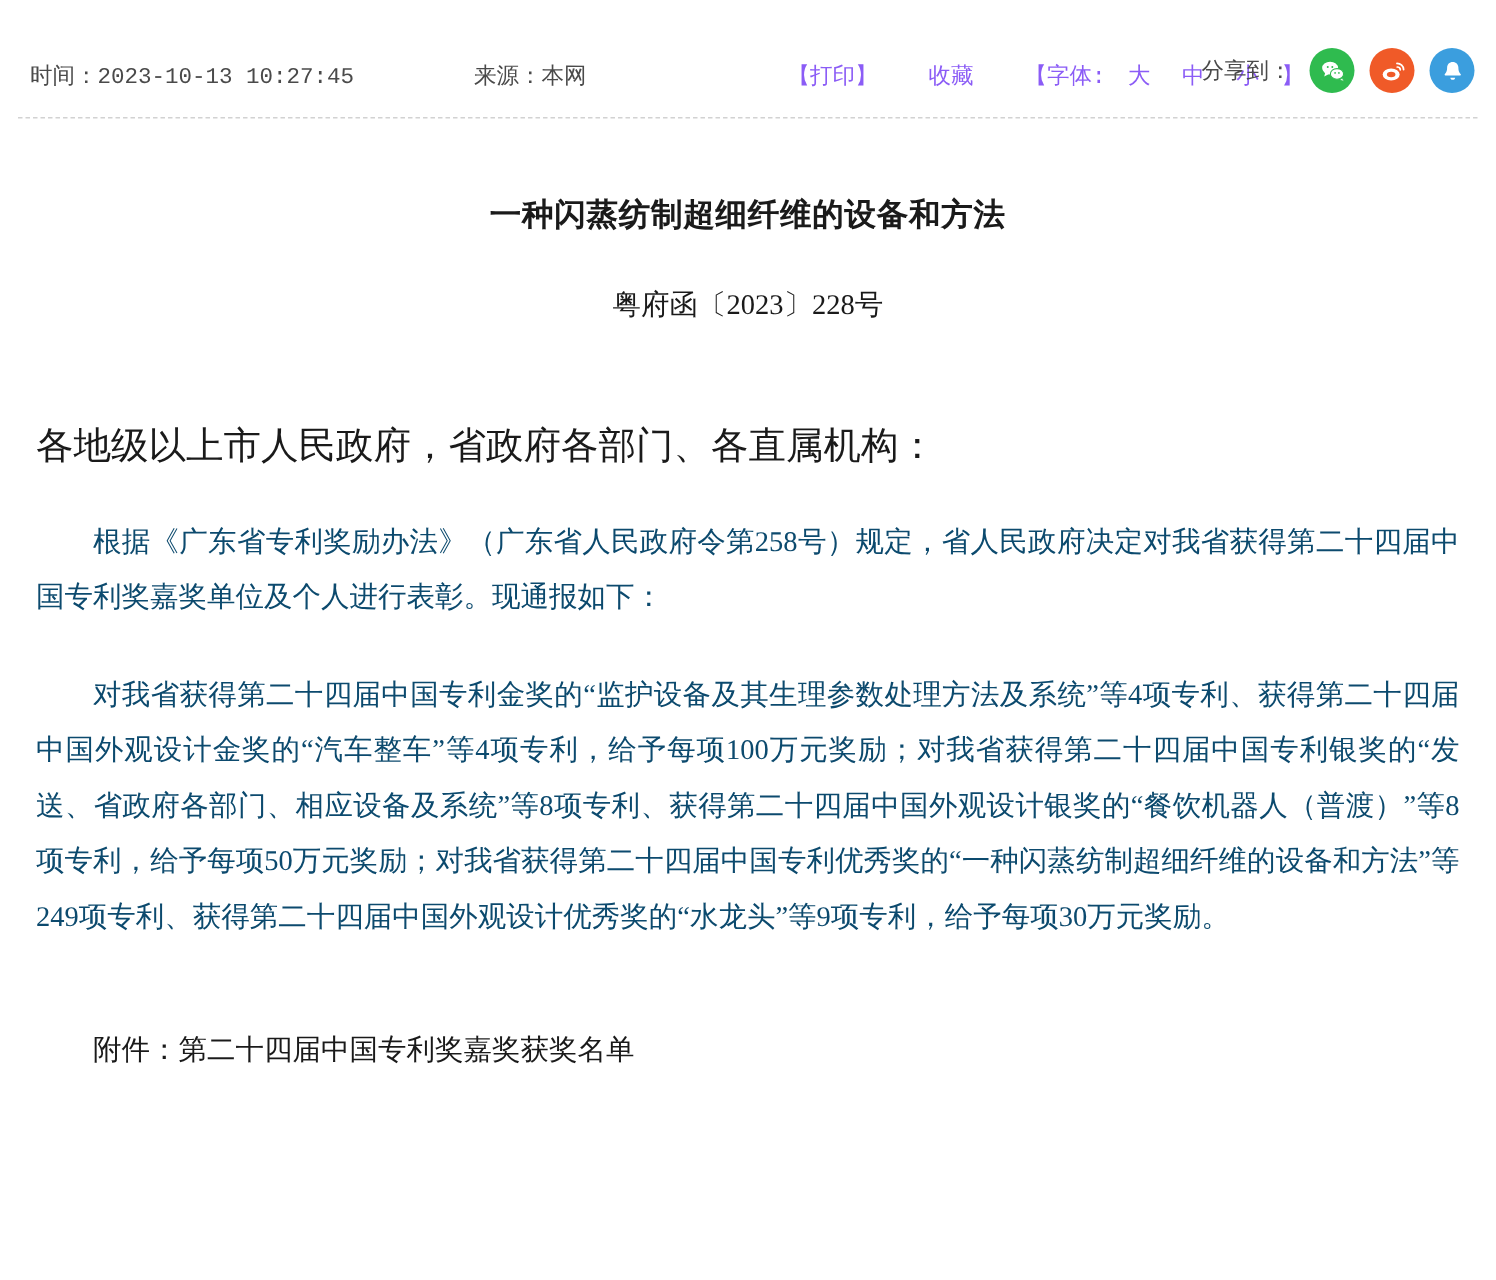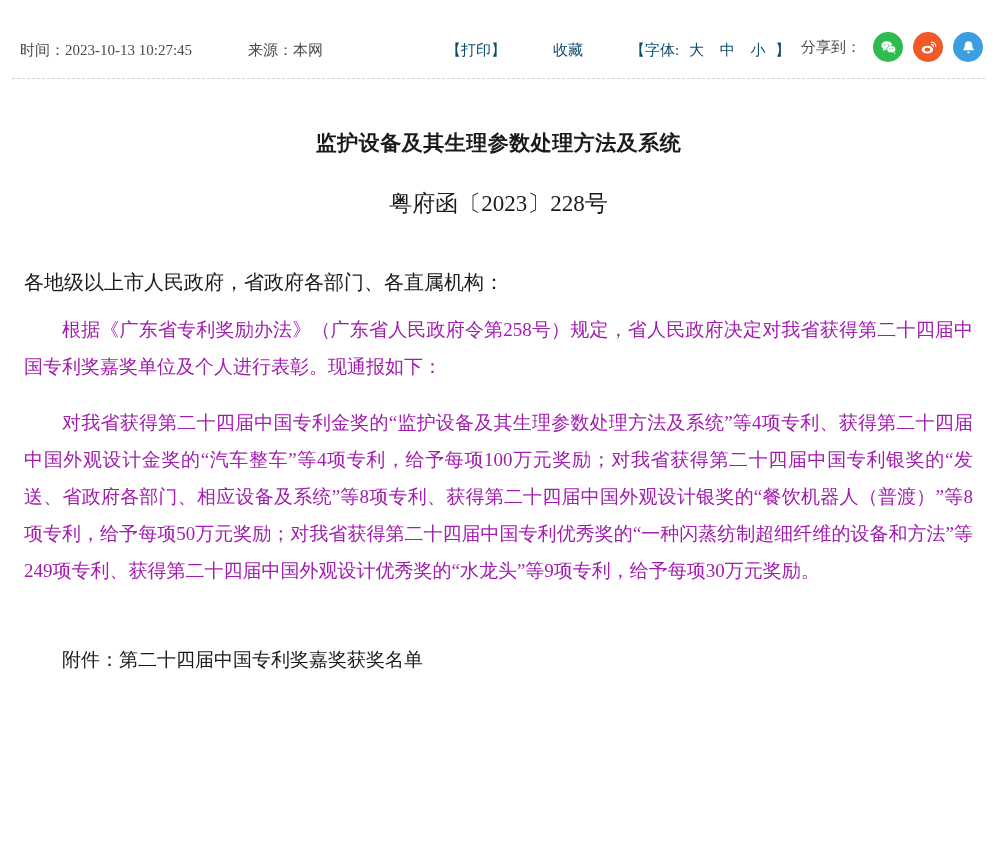--- a/index.html
+++ b/index.html
@@ -23,43 +23,43 @@
   }
 
   
   .meta-bar {
     position: relative;
     height: 56px;
     margin: 22px 12px 0 12px;
     border-bottom: 1px dashed #d2d2d2;
     display: flex;
     align-items: center;
-    font-family: Liberation Serif, serif;
+    font-family: Liberation Mono, monospace;
     font-size: 15px;
     color: #4a4a4a;
+    gap: 24px;
   }
   .meta-time {
     margin-left: 8px;
     white-space: nowrap;
   }
   .meta-source {
     margin-left: 56px;
     white-space: nowrap;
   }
   .meta-actions {
     margin-left: 110px;
     display: flex;
     align-items: center;
     white-space: nowrap;
   }
   .meta-actions .act {
     margin-right: 34px;
-    color: #0c4a6e;
+    color: #8b5cf6;
     cursor: pointer;
-    margin-left: 13px;
   }
   .meta-actions .act:last-child { margin-right: 0; }
   .font-group {
     white-space: nowrap;
   }
   .font-group .fs {
     margin: 0 6px;
     cursor: pointer;
   }
   .share-wrap {
@@ -100,38 +100,38 @@
   .doc-title {
     text-align: center;
     font-weight: bold;
     font-size: 21px;
     line-height: 44px;
     color: #1a1a1a;
     letter-spacing: 0.5px;
   }
   .doc-number {
     text-align: center;
-    font-size: 23px;
+    font-size: 19px;
     line-height: 42px;
     margin-top: 18px;
     color: #1a1a1a;
   }
   .doc-salutation {
-    font-size: 20px;
+    font-size: 25px;
     line-height: 34px;
-    margin-top: 40px;
+    margin-top: 56px;
     color: #1a1a1a;
   }
   .doc-para {
     font-size: 19px;
     line-height: 37px;
-    margin-top: 12px;
+    margin-top: 28px;
     text-align: justify;
     text-indent: 2em;
-    color: #a21caf;
+    color: #0c4a6e;
   }
   .doc-attach {
     font-size: 19px;
     line-height: 34px;
     margin-top: 54px;
     text-indent: 2em;
     color: #1a1a1a;
   }
 </style>
 </head>
@@ -183,21 +183,21 @@
       <span class="share-ico" style="background:#3b9ede;">
         <svg width="17" height="17" viewBox="0 0 24 24" aria-hidden="true">
           <path d="M12 3.2c-3.1 0-5.3 2.3-5.3 5.3 0 4.1-1.4 5.4-2.2 6.3-.4.4-.1 1.1.5 1.1h14c.6 0 .9-.7.5-1.1-.8-.9-2.2-2.2-2.2-6.3 0-3-2.2-5.3-5.3-5.3z" fill="#ffffff"></path>
           <path d="M9.7 18c.3 1.3 1.2 2.1 2.3 2.1s2-.8 2.3-2.1z" fill="#ffffff"></path>
         </svg>
       </span>
     </div>
   </div>
 
   <div class="doc">
-    <div class="doc-title">监护设备及其生理参数处理方法及系统</div>
+    <div class="doc-title">一种闪蒸纺制超细纤维的设备和方法</div>
 
     <div class="doc-number">粤府函〔2023〕228号</div>
 
     <div class="doc-salutation">各地级以上市人民政府，省政府各部门、各直属机构：</div>
 
     <p class="doc-para">根据《广东省专利奖励办法》（广东省人民政府令第258号）规定，省人民政府决定对我省获得第二十四届中国专利奖嘉奖单位及个人进行表彰。现通报如下：</p>
     <p class="doc-para">对我省获得第二十四届中国专利金奖的“监护设备及其生理参数处理方法及系统”等4项专利、获得第二十四届中国外观设计金奖的“汽车整车”等4项专利，给予每项100万元奖励；对我省获得第二十四届中国专利银奖的“发送、省政府各部门、相应设备及系统”等8项专利、获得第二十四届中国外观设计银奖的“餐饮机器人（普渡）”等8项专利，给予每项50万元奖励；对我省获得第二十四届中国专利优秀奖的“一种闪蒸纺制超细纤维的设备和方法”等249项专利、获得第二十四届中国外观设计优秀奖的“水龙头”等9项专利，给予每项30万元奖励。</p>
 
     <div class="doc-attach">附件：第二十四届中国专利奖嘉奖获奖名单</div>
   </div>

